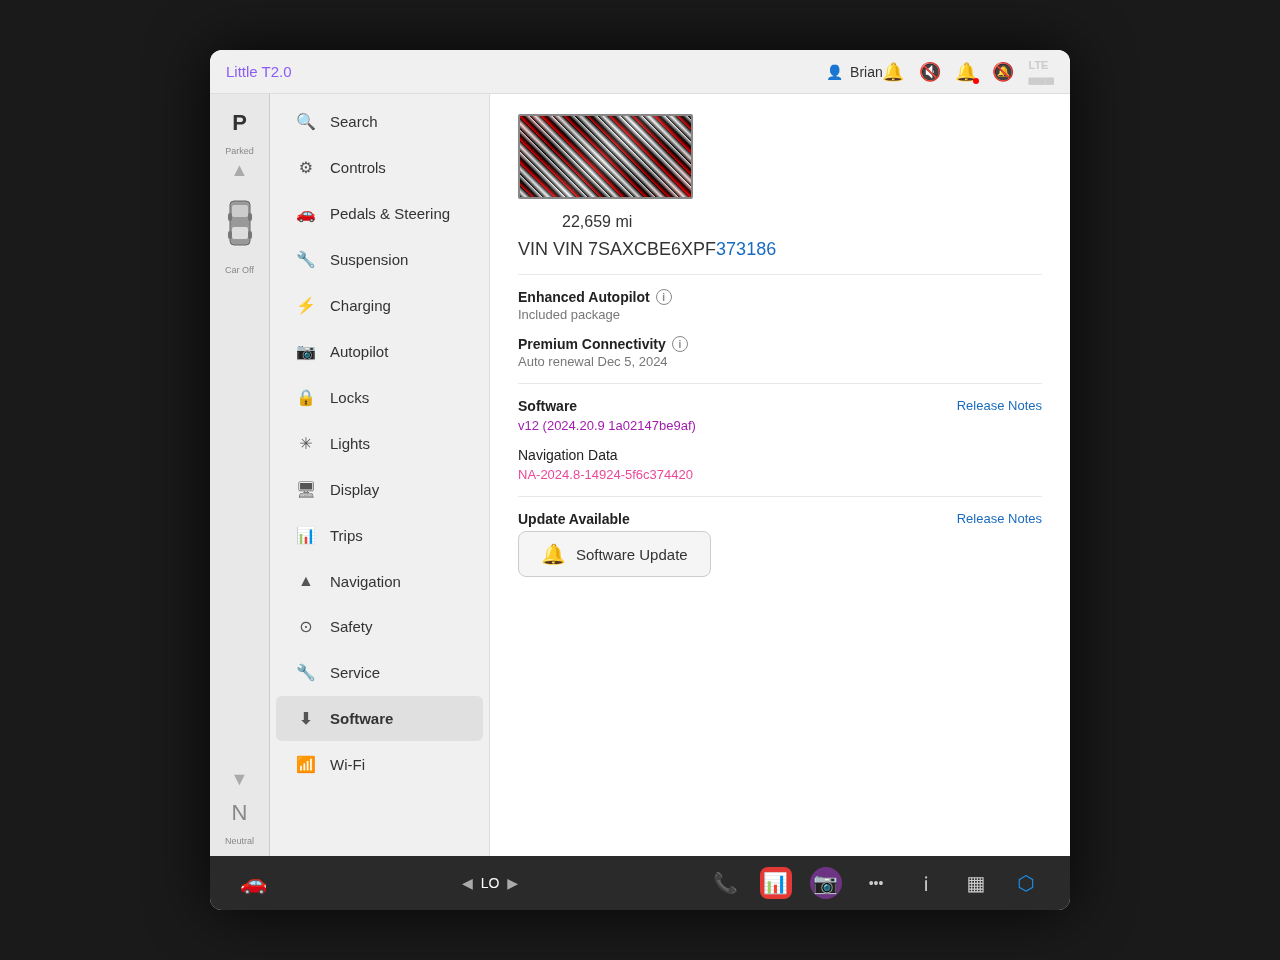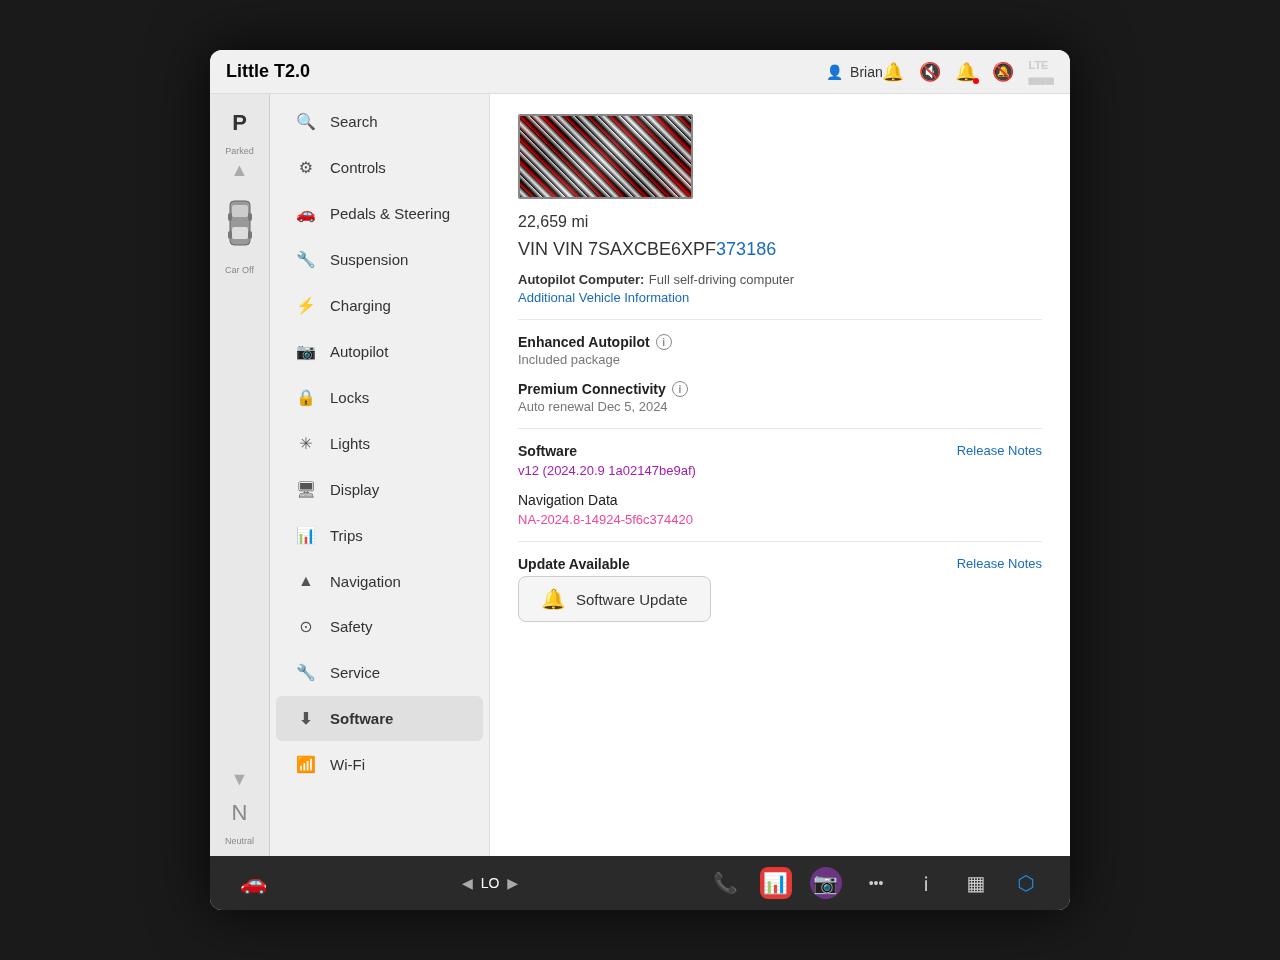--- a/index.html
+++ b/index.html
@@ -30,23 +30,23 @@
     .top-bar {
       background: #f0f0f0;
       display: flex;
       align-items: center;
       padding: 8px 16px;
       border-bottom: 1px solid #ddd;
       min-height: 44px;
     }
 
     .top-bar-title {
-      font-size: 18px;
-      font-weight: 700;
-      color: #000000;
+      font-size: 15px;
+      font-weight: 400;
+      color: #8b5cf6;
       flex: 1;
     }
 
     .top-bar-user {
       display: flex;
       align-items: center;
       gap: 6px;
       color: #333;
       font-size: 14px;
       margin-right: auto;
@@ -186,20 +186,21 @@
         #000 0px, #fff 4px, #000 8px,
         #f00 8px, #000 12px, #fff 16px
       );
       opacity: 0.85;
     }
 
     .mileage {
       font-size: 16px;
       color: #333;
       margin-bottom: 8px;
+      margin-left: 44px;
     }
 
     .vin-row {
       font-size: 18px;
       color: #333;
       margin-bottom: 10px;
     }
 
     .vin-highlight {
       color: #1a6bbf;
@@ -501,25 +502,20 @@
       <div class="vehicle-image">
         <div class="vehicle-image-inner"></div>
       </div>
 
       <div class="mileage">22,659 mi</div>
 
       <div class="vin-row">
         <span>VIN </span><span>VIN 7SAXCBE6XPF</span><span class="vin-highlight">373186</span>
       </div>
 
-      <div class="info-row">
-        <span class="info-label">Autopilot Computer:</span>
-        <span class="info-value"> Full self-driving computer</span>
-        <a class="info-link" href="#">Additional Vehicle Information</a>
-      </div>
 
       <div class="divider-section"></div>
 
       <div class="info-row">
         <div class="section-title">
           <span>Enhanced Autopilot</span>
           <span class="info-circle">i</span>
         </div>
         <div class="section-sub">Included package</div>
       </div>

